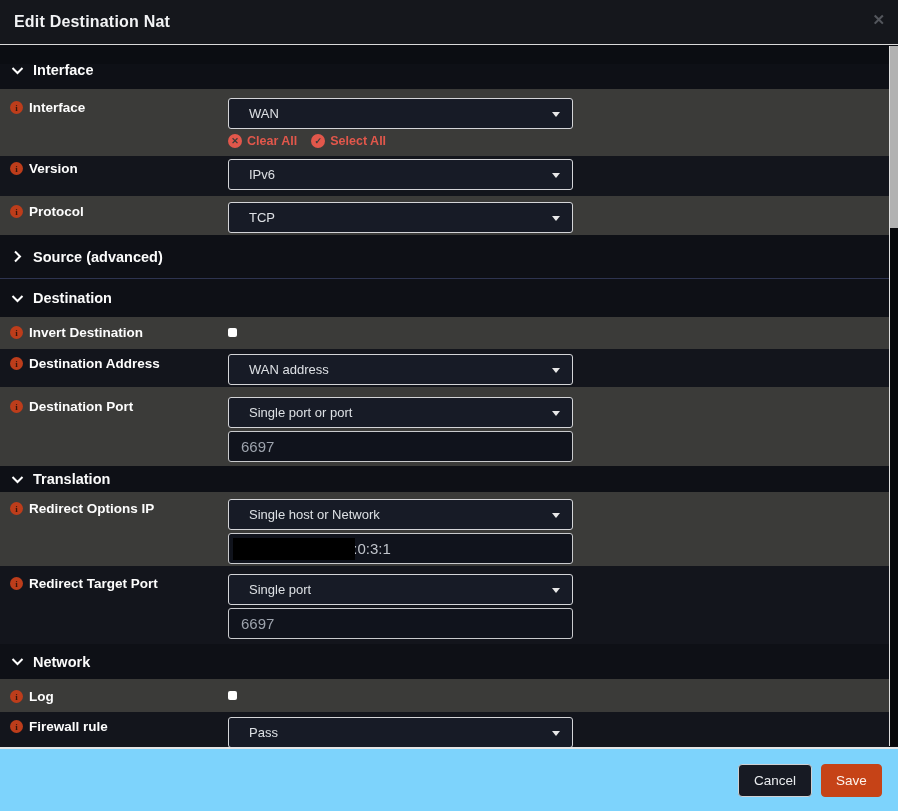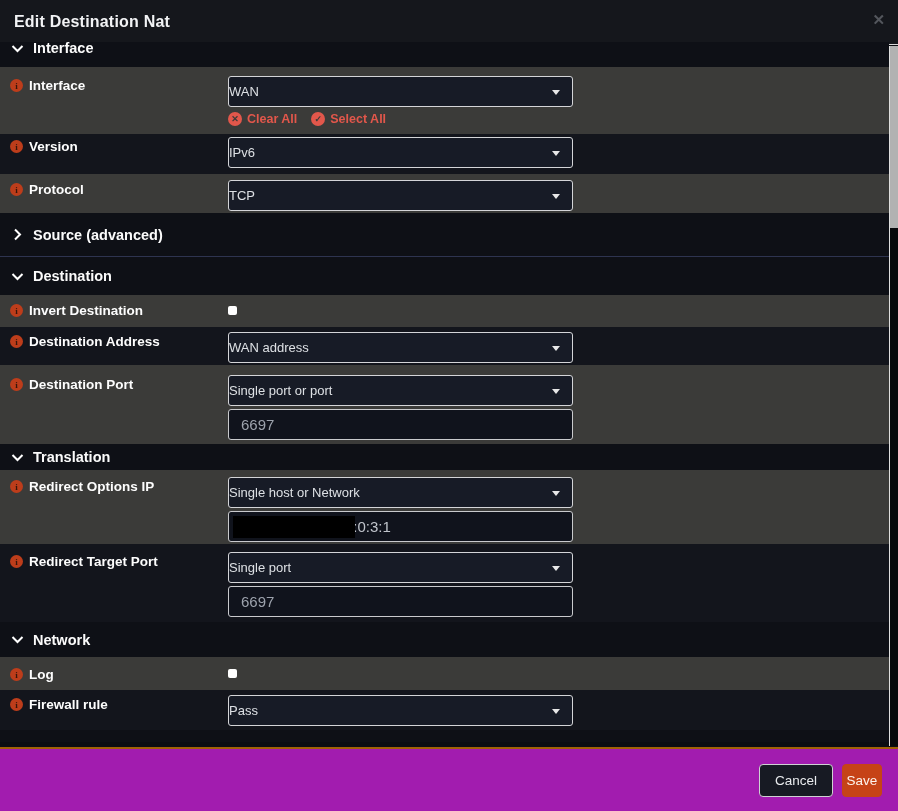--- a/index.html
+++ b/index.html
@@ -9,21 +9,21 @@
 
   
   .mhead { position:absolute; top:0; left:0; width:898px; height:45px;
            background:#15171c; border-bottom:1px solid #d9d9d9;
            display:flex; align-items:center; }
   .mtitle { padding-left:14px; font-size:16px; font-weight:bold; color:#f2f3f5; letter-spacing:.2px; }
   .mclose { position:absolute; right:13px; top:12px; color:#53565c; font-size:15px;
             font-weight:bold; cursor:pointer; line-height:1; }
 
   
-  .mbody { position:absolute; top:42px; left:0; width:889px; height:700px;
+  .mbody { position:absolute; top:64px; left:0; width:889px; height:700px;
            overflow:hidden; background:#0e1016; }
 
   .sec { height:38px; display:flex; align-items:center; padding-left:11px;
          background:#0e1016; cursor:pointer; }
   .sec .sec-t { color:#fbfbfb; font-size:14.5px; font-weight:bold; margin-left:9px; }
   .chev { display:inline-flex; width:13px; justify-content:center; }
 
   .sec-clip { height:25px; overflow:hidden; }
   .sec-clip .sec { margin-top:-13px; }
   .sec-line { border-bottom:1px solid #2e3450; }
@@ -33,21 +33,21 @@
   .row.dark { background:#13151c; }
   .lab { width:228px; padding-left:10px; display:flex; align-items:flex-start; }
   .lab .ltxt { color:#fdfdfd; font-size:13.5px; font-weight:bold; margin-left:6px; line-height:15px; }
   .info { flex:0 0 auto; width:13px; height:13px; margin-top:1px; border-radius:50%;
           background:#bd3d1b; color:#38160a; font-size:9px; font-weight:bold;
           display:inline-flex; align-items:center; justify-content:center;
           font-family:"Liberation Serif", serif; }
   .ctl { width:345px; display:flex; flex-direction:column; }
 
   .select { width:345px; height:31px; background:#171b26; border:1px solid #d4d5d8;
-            border-radius:3px; display:flex; align-items:center; padding:0 0;
+            border-radius:3px; display:flex; align-items:center; padding:0 20px;
             cursor:pointer; position:relative; }
   .select .sval { color:#dde0e4; font-size:13px; }
   .caret { position:absolute; right:12px; top:13px; width:0; height:0;
            border-left:4.5px solid transparent; border-right:4.5px solid transparent;
            border-top:5px solid #e8e8e8; }
   .tinput { width:345px; height:31px; margin-top:3px; background:#10131c;
             border:1px solid #c9cacd; border-radius:3px; display:flex; align-items:center;
             padding:0 12px; position:relative; }
   .tinput .ival { color:#9da3ad; font-size:15px; }
   .redact { position:absolute; left:4px; top:4px; width:122px; height:22px; background:#000; }
@@ -62,28 +62,28 @@
 
   .checkbox { width:9px; height:9px; border-radius:2px; background:#ffffff; cursor:pointer; }
 
   
   .sbar { position:absolute; top:46px; right:0; width:9px; height:700px;
           background:#07080b; border-left:1px solid #dedede; }
   .sthumb { position:absolute; top:0; left:0; width:8px; height:182px; background:#b2b2b2; }
 
   
   .mfoot { position:absolute; left:0; bottom:0; width:898px; height:64px;
-           background:#a21caf; border-top:2px solid #a16207;
+           background:#7dd3fc; border-top:2px solid #e5e5e5;
            display:flex; align-items:center; justify-content:flex-end; gap:9px;
            padding-right:16px; }
   .btn { height:33px; border-radius:4px; font-size:13.5px; display:inline-flex;
          align-items:center; justify-content:center; cursor:pointer;
          font-family:"Liberation Sans", sans-serif; }
   .btn-cancel { width:74px; background:#171a23; border:1px solid #cfd0d3; color:#e9ebee; }
-  .btn-save { width:40px; background:#c64317; border:1px solid #c64317; color:#fdf4ee; }
+  .btn-save { width:61px; background:#c64317; border:1px solid #c64317; color:#fdf4ee; }
 
   svg.ch { display:block; }
 </style>
 </head>
 <body>
 
 <div class="modal">
 
   <div class="mhead">
     <div class="mtitle">Edit Destination Nat</div>

